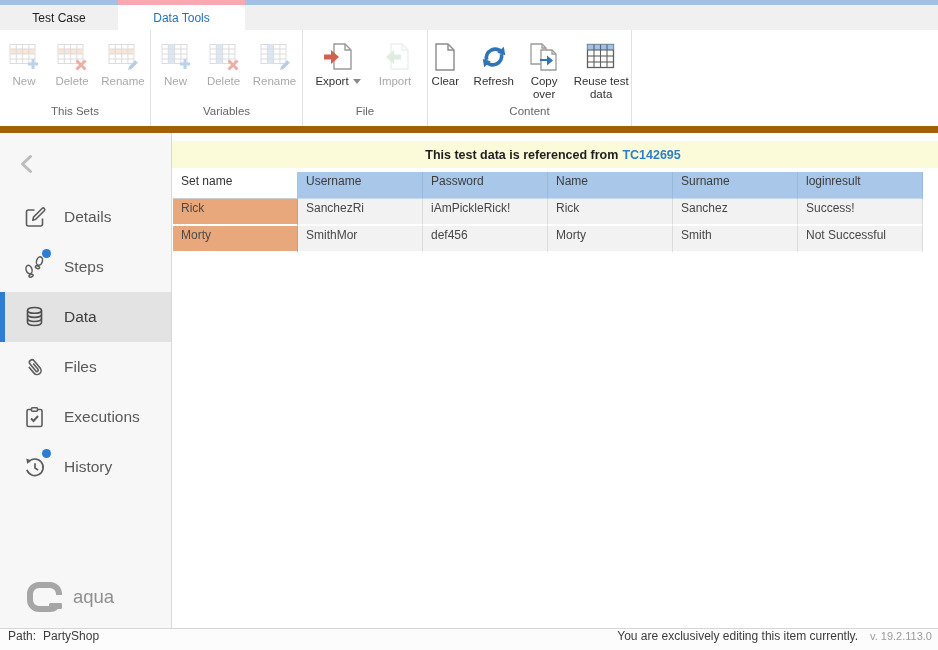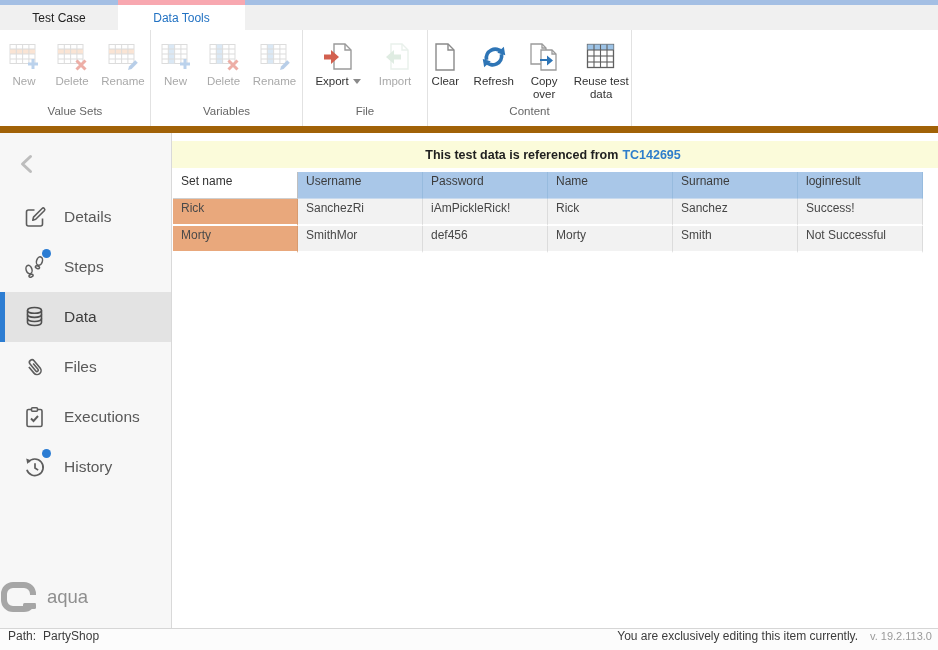--- a/index.html
+++ b/index.html
@@ -27,21 +27,21 @@
 
   
   .sidebar { position:absolute; top:133px; left:0; width:172px; height:495px; background:#f7f7f7; border-right:1px solid #d9d9d9; }
   .back { margin:19px 0 0 16px; height:26px; width:26px; cursor:pointer; }
   .nav { margin-top:14px; }
   .nav-item { height:50px; display:flex; align-items:center; padding-left:21px; gap:17px; position:relative; color:#595959; font-size:15.5px; cursor:pointer; }
   .nav-item.selected { background:#e3e3e3; color:#3e3e3e; }
   .nav-item.selected::before { content:''; position:absolute; left:0; top:0; bottom:0; width:5px; background:#2d7dd2; }
   .nav-icon { width:26px; height:26px; position:relative; flex:none; display:flex; align-items:center; justify-content:center; }
   .dot { position:absolute; top:-5px; right:-4px; width:9px; height:9px; border-radius:50%; background:#2b7cd3; }
-  .logo { position:absolute; bottom:16px; left:0; width:140px; display:flex; align-items:center; gap:9px; color:#8f8f8f; font-size:18.5px; }
+  .logo { position:absolute; bottom:16px; left:0; width:140px; display:flex; align-items:center; justify-content:center; gap:9px; color:#8f8f8f; font-size:18.5px; }
 
   
   .main { position:absolute; top:133px; left:172px; width:766px; height:495px; background:#fff; }
   .banner { margin-top:8px; height:27px; background:#fbfbda; display:flex; align-items:center; justify-content:center; font-size:12.5px; font-weight:bold; color:#1f1f1f; white-space:pre; }
   .banner .link { color:#2e7ecb; cursor:pointer; margin:0 4px; }
 
   table.datatable { margin:4px 0 0 1px; border-collapse:separate; border-spacing:0; font-size:12px; color:#474747; table-layout:fixed; }
   .datatable th, .datatable td { width:125px; height:27px; padding:0 0 8px 8px; text-align:left; font-weight:normal; overflow:hidden; white-space:nowrap; }
   .datatable th { background:#a9c7e8; color:#3c3c3c; border-right:1px solid #97bbde; border-bottom:1px solid #c8daee; }
   .datatable th.setname { background:#fff; color:#333; border-right:1px solid #bfbfbf; border-bottom:1px solid #cfcfcf; }
@@ -119,21 +119,21 @@
                 <line x1="7.3" y1="1.5" x2="7.3" y2="20.5"></line>
                 <line x1="13.6" y1="1.5" x2="13.6" y2="20.5"></line>
                 <line x1="19.9" y1="1.5" x2="19.9" y2="20.5"></line>
               </g>
             <path d="M20 27l1-3.6 6.2-6.2 2.6 2.6-6.2 6.2z" fill="#7fa7d7"></path>
           </svg>
           </span>
         <span class="rlabel">Rename</span>
       </div>
     </div>
-    <div class="rgroup-label">Value Sets</div>
+    <div class="rgroup-label">This Sets</div>
   </div>
 
   <div class="rgroup" style="width:152px">
     <div class="rgroup-buttons">
       <div class="rbtn disabled" style="width:44px">
         <span class="ricon">
           <svg width="30" height="28" viewBox="0 0 30 28">
             <rect x="1" y="1.5" width="25" height="19" fill="#fff" stroke="#c0c0c0"></rect>
             <rect x="7.3" y="1.5" width="6.3" height="19" fill="#bdd7ee"></rect>
             <g stroke="#c0c0c0">

